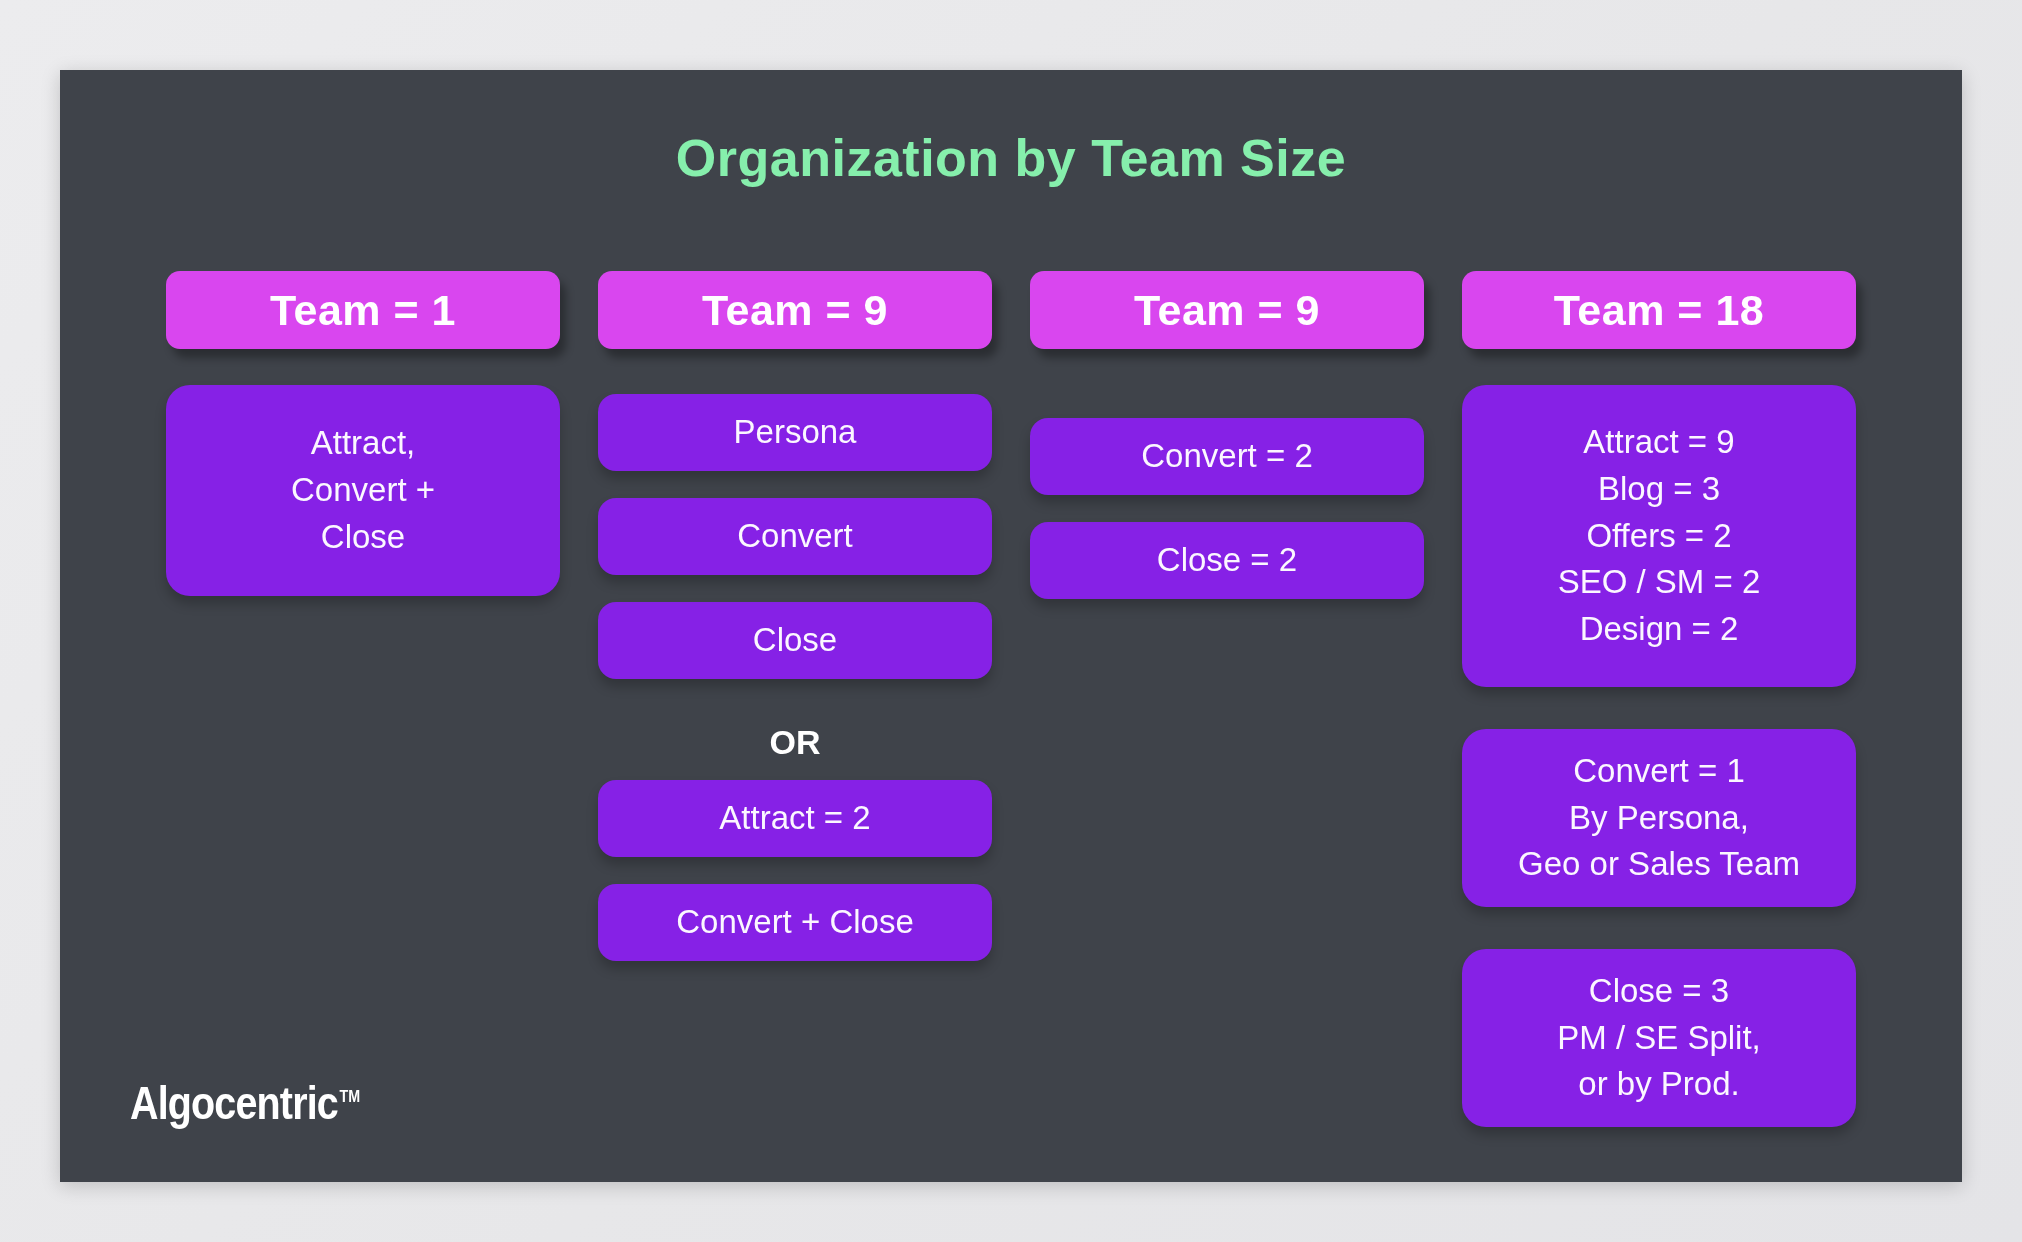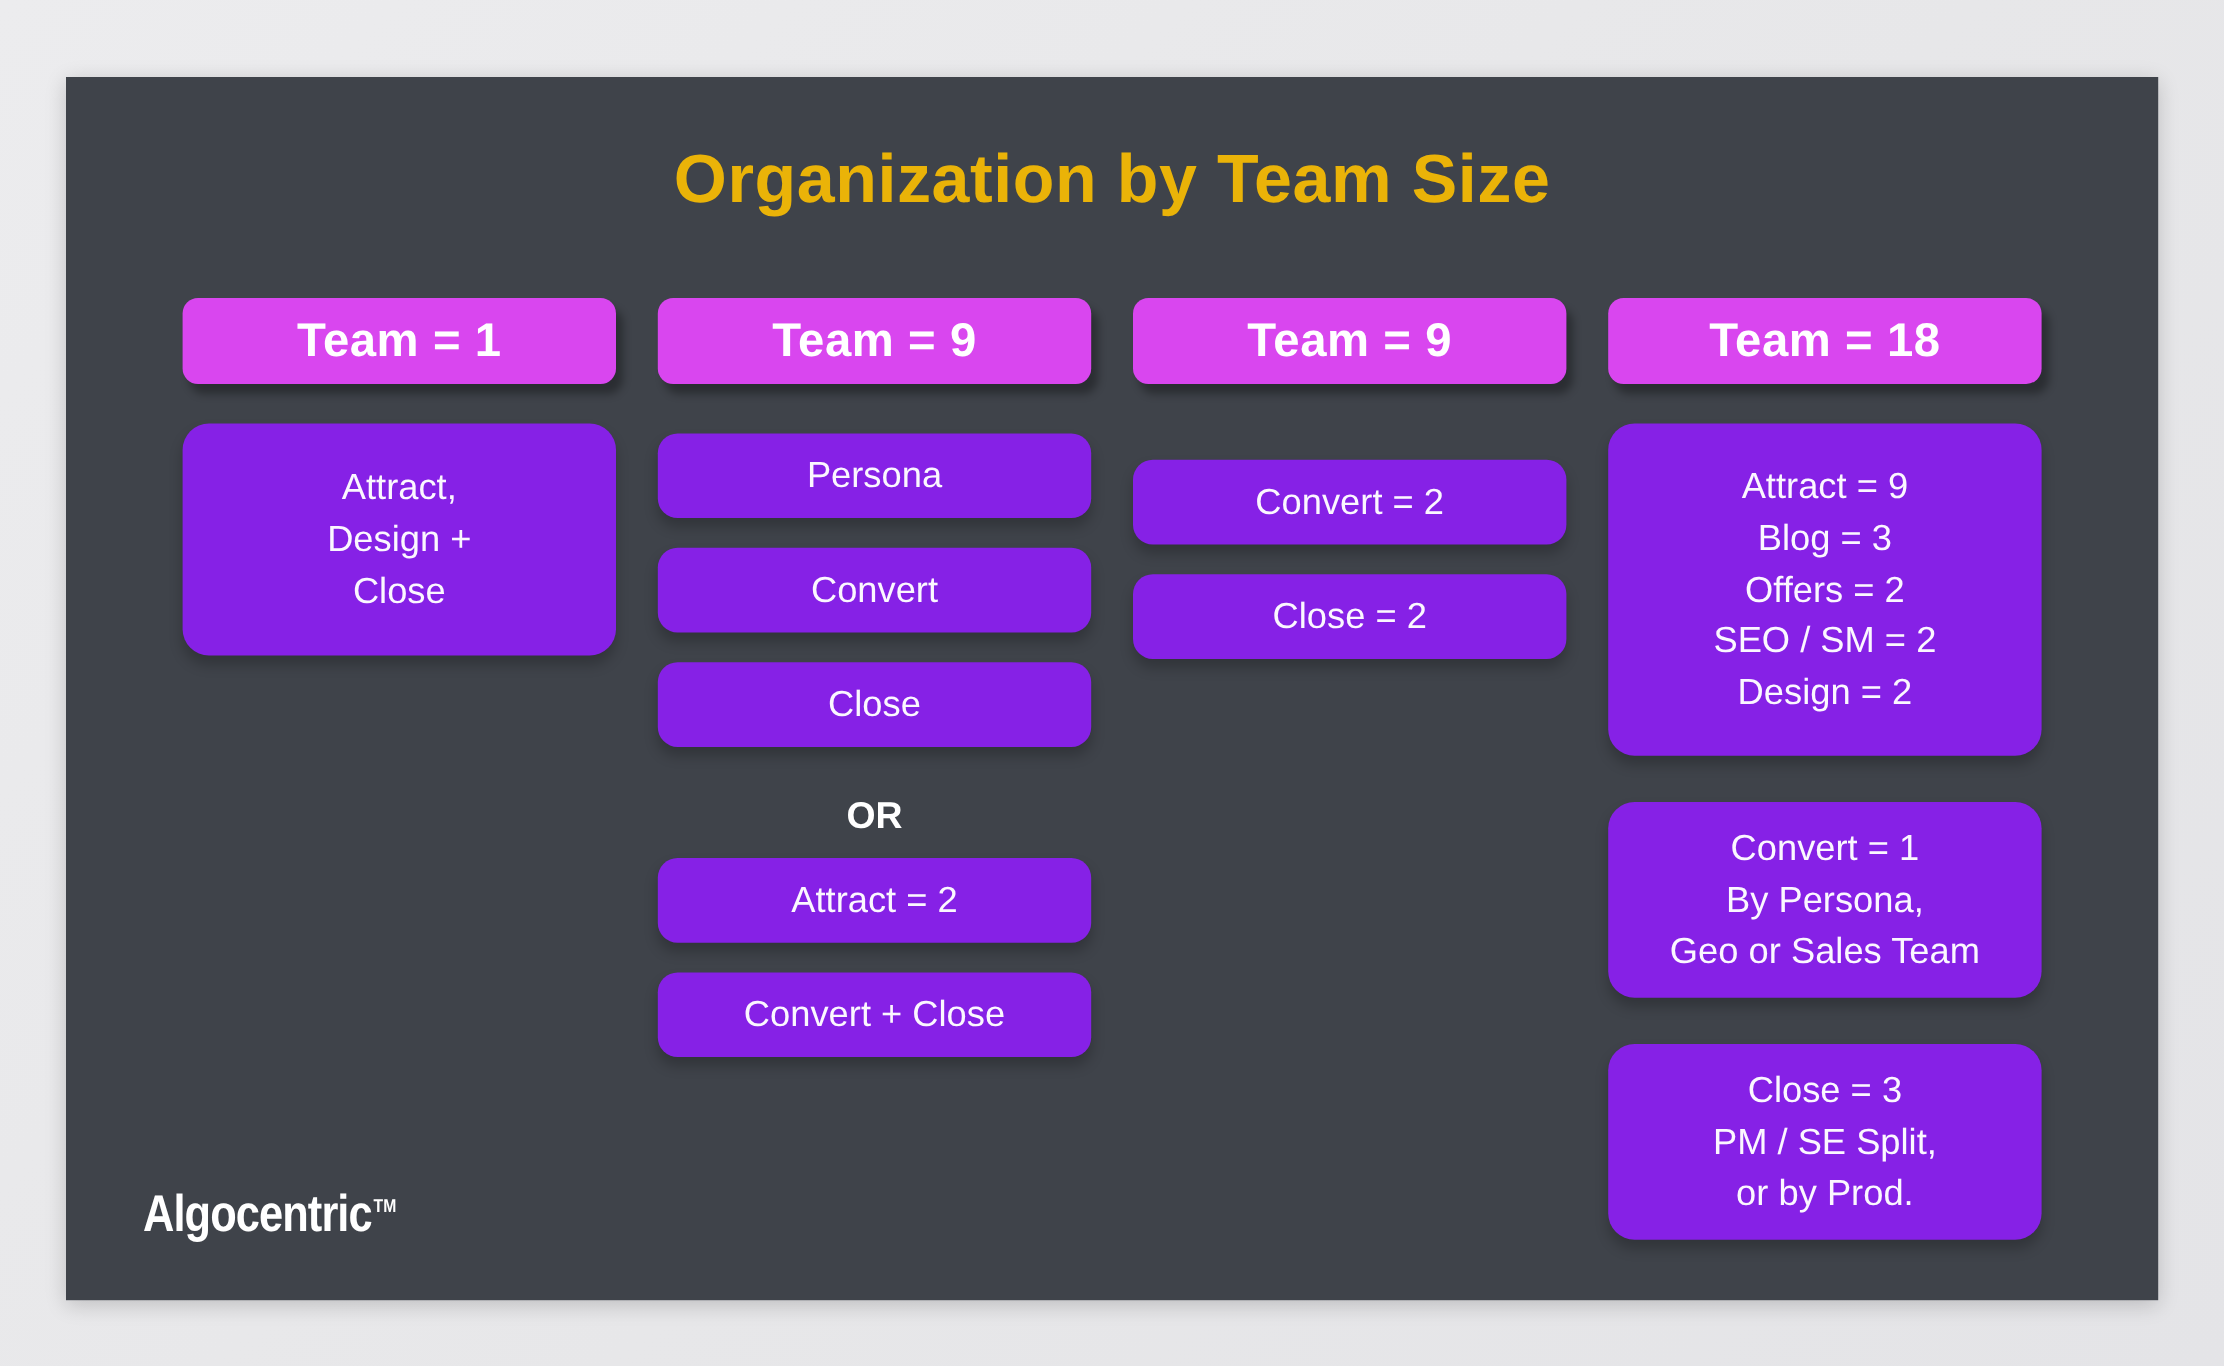--- a/index.html
+++ b/index.html
@@ -10,22 +10,22 @@
     position:relative;overflow:hidden;
   }
   .slide{
     position:absolute;left:60px;top:70px;width:1902px;height:1112px;
     background:#3f434a;
     box-shadow:0 4px 18px rgba(0,0,0,0.18);
   }
   .title{
     margin:0;padding-top:58px;
     text-align:center;
-    color:#eab308;
-    font-size:62px;
+    color:#86efac;
+    font-size:52px;
     font-weight:800;
     letter-spacing:0.5px;
   }
   .columns{
     position:absolute;left:0;right:0;top:201px;bottom:0;
     display:grid;
     grid-template-columns:repeat(4,394px);
     justify-content:center;
     column-gap:38px;
   }
@@ -84,21 +84,21 @@
 
 <div class="slide">
 
   <h1 class="title">Organization by Team Size</h1>
 
   <div class="columns">
 
     <section class="col col1">
       <div class="team-header">Team = 1</div>
       <div class="box big col1-box">Attract,
-Design +
+Convert +
 Close</div>
     </section>
 
     <section class="col col2">
       <div class="team-header">Team = 9</div>
       <div class="stack-offset"></div>
       <div class="box small">Persona</div>
       <div class="gap27"></div>
       <div class="box small">Convert</div>
       <div class="gap27"></div>

